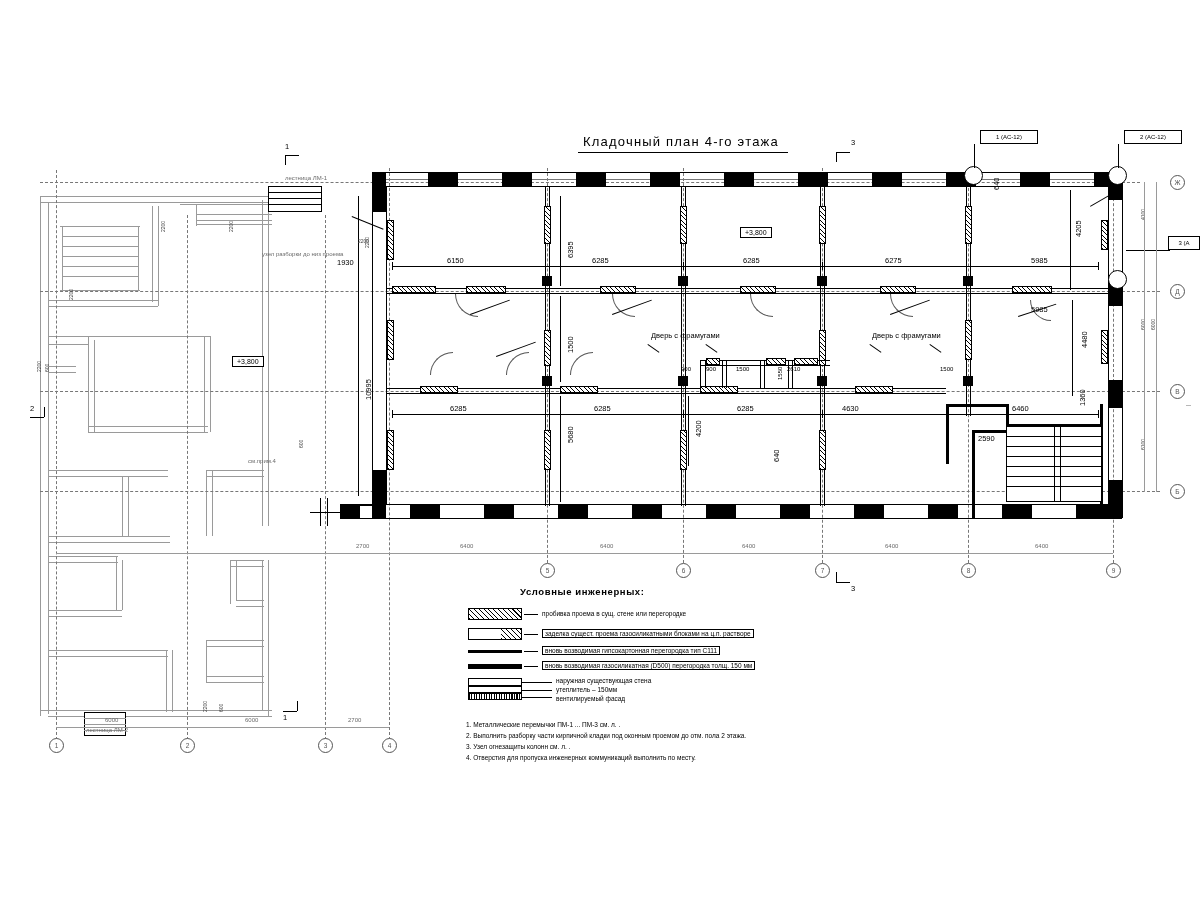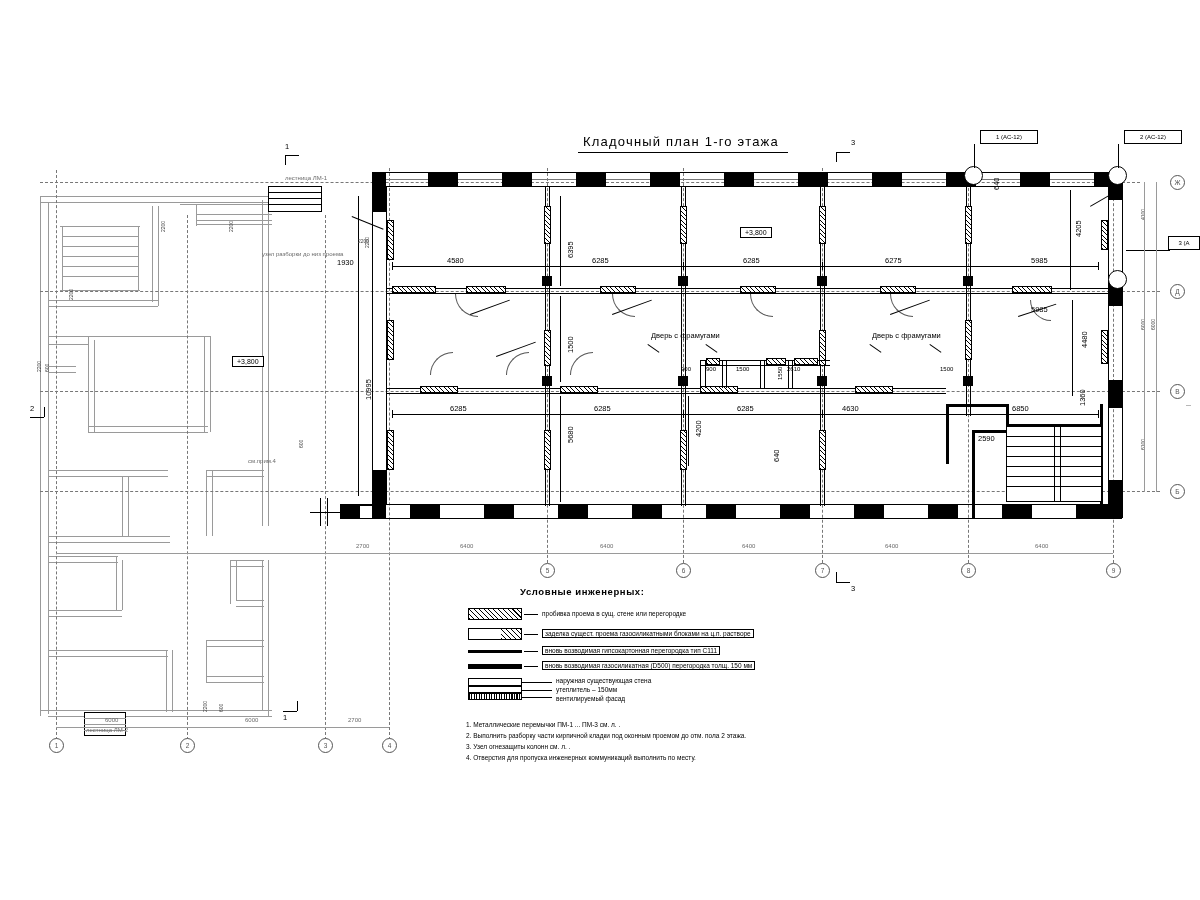--- a/index.html
+++ b/index.html
@@ -97,21 +97,21 @@
 
   
   .arrowline{position:absolute;border-top:0.8px solid #000;height:0;}
   .tick{position:absolute;width:0;border-left:1px solid #000;}
 </style>
 </head>
 <body>
 
 <div id="sheet">
 
-  <div class="title" style="left:583px;top:134px;">Кладочный план 1-го этажа</div>
+  <div class="title" style="left:583px;top:134px;">Кладочный план 4-го этажа</div>
   <div class="h" style="left:578px;top:152px;width:210px;border-top:1px solid #000;"></div>
 
   <div>
 
     <div class="h lite" style="left:40px;top:196px;width:232px;"></div>
     <div class="h lite" style="left:40px;top:202px;width:232px;"></div>
     <div class="v lite" style="left:40px;top:196px;height:520px;"></div>
     <div class="v lite" style="left:48px;top:202px;height:512px;"></div>
     <div class="h lite" style="left:40px;top:710px;width:232px;"></div>
     <div class="h lite" style="left:48px;top:716px;width:224px;"></div>
@@ -363,35 +363,35 @@
     <div class="h" style="left:1006px;top:456px;width:96px;"></div>
     <div class="h" style="left:1006px;top:466px;width:96px;"></div>
     <div class="h" style="left:1006px;top:476px;width:96px;"></div>
     <div class="h" style="left:1006px;top:486px;width:96px;"></div>
     <div class="v" style="left:1054px;top:426px;height:76px;"></div>
     <div class="v" style="left:1060px;top:426px;height:76px;"></div>
   </div>
 
   <div>
 
-    <div class="t" style="left:447px;top:256px;">4580</div>
+    <div class="t" style="left:447px;top:256px;">6150</div>
     <div class="t" style="left:592px;top:256px;">6285</div>
     <div class="t" style="left:743px;top:256px;">6285</div>
     <div class="t" style="left:885px;top:256px;">6275</div>
     <div class="t" style="left:1031px;top:256px;">5985</div>
     <div class="h" style="left:392px;top:266px;width:706px;border-top:0.6px solid #000;"></div>
 
     <div class="t" style="left:1031px;top:305px;">5985</div>
     <div class="t rot" style="left:1080px;top:348px;">4480</div>
 
     <div class="t" style="left:450px;top:404px;">6285</div>
     <div class="t" style="left:594px;top:404px;">6285</div>
     <div class="t" style="left:737px;top:404px;">6285</div>
     <div class="t" style="left:842px;top:404px;">4630</div>
-    <div class="t" style="left:1012px;top:404px;">6850</div>
+    <div class="t" style="left:1012px;top:404px;">6460</div>
     <div class="h" style="left:392px;top:414px;width:706px;border-top:0.6px solid #000;"></div>
 
     <div class="t rot" style="left:566px;top:258px;">6395</div>
     <div class="t rot" style="left:364px;top:400px;">10995</div>
     <div class="t rot" style="left:566px;top:353px;">1500</div>
     <div class="t rot" style="left:566px;top:443px;">5680</div>
     <div class="t rot" style="left:694px;top:437px;">4200</div>
     <div class="t rot" style="left:772px;top:462px;">640</div>
     <div class="t rot" style="left:992px;top:190px;">640</div>
     <div class="t rot" style="left:1074px;top:237px;">4205</div>

